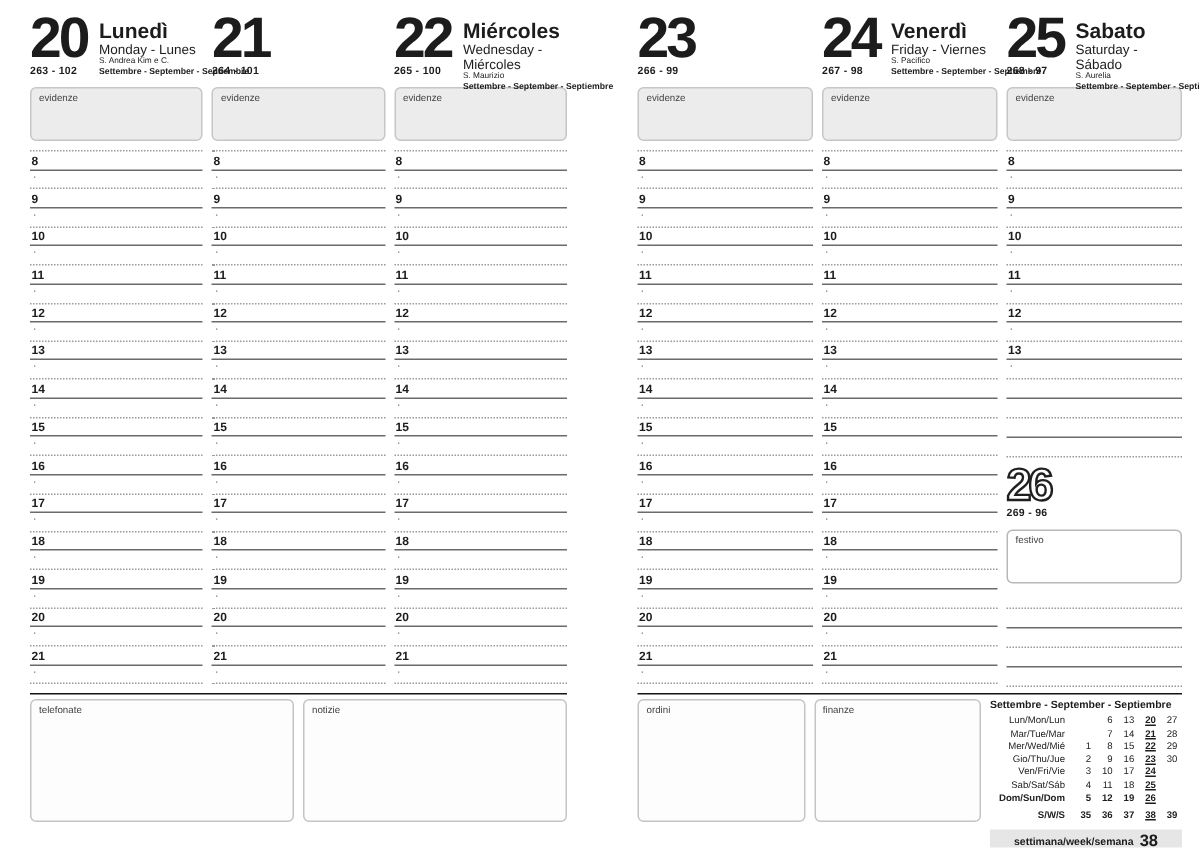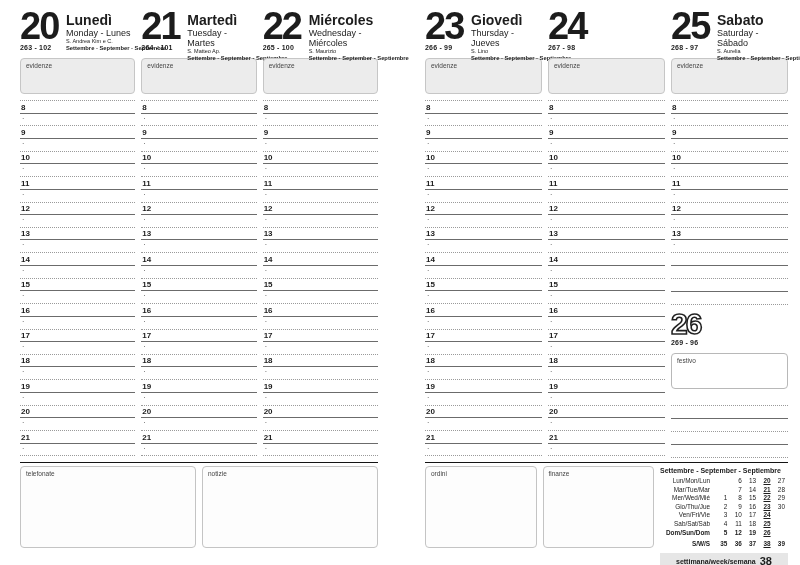--- a/index.html
+++ b/index.html
@@ -176,26 +176,20 @@
             <div class="dline"></div>
           </div>
         </div>
       </div>
       <div class="day-col">
         <div class="day-header">
           <div class="num-block">
             <div class="day-num">21</div>
             <div class="doy">264 - 101</div>
           </div>
-          <div class="names">
-            <div class="name-it">Martedì</div>
-            <div class="name-enes">Tuesday - Martes</div>
-            <div class="saint">S. Matteo Ap.</div>
-            <div class="months">Settembre - September - Septiembre</div>
-          </div>
         </div>
         <div class="evidenze-box">
           <span class="box-label">evidenze</span>
         </div>
         <div class="hours">
           <div class="top-dotted"></div>
           <div class="slot">
             <span class="hnum">8</span>
             <div class="hline"></div>
             <span class="htick">·</span>
@@ -400,26 +394,20 @@
 </div>
 
 <div class="page right">
   <div class="day-cols" id="right-cols">
       <div class="day-col">
         <div class="day-header">
           <div class="num-block">
             <div class="day-num">23</div>
             <div class="doy">266 - 99</div>
           </div>
-          <div class="names">
-            <div class="name-it">Giovedì</div>
-            <div class="name-enes">Thursday - Jueves</div>
-            <div class="saint">S. Lino</div>
-            <div class="months">Settembre - September - Septiembre</div>
-          </div>
         </div>
         <div class="evidenze-box">
           <span class="box-label">evidenze</span>
         </div>
         <div class="hours">
           <div class="top-dotted"></div>
           <div class="slot">
             <span class="hnum">8</span>
             <div class="hline"></div>
             <span class="htick">·</span>
@@ -503,20 +491,26 @@
             <span class="htick">·</span>
             <div class="dline"></div>
           </div>
         </div>
       </div>
       <div class="day-col">
         <div class="day-header">
           <div class="num-block">
             <div class="day-num">24</div>
             <div class="doy">267 - 98</div>
+          </div>
+          <div class="names">
+            <div class="name-it">Venerdì</div>
+            <div class="name-enes">Friday - Viernes</div>
+            <div class="saint">S. Pacifico</div>
+            <div class="months">Settembre - September - Septiembre</div>
           </div>
         </div>
         <div class="evidenze-box">
           <span class="box-label">evidenze</span>
         </div>
         <div class="hours">
           <div class="top-dotted"></div>
           <div class="slot">
             <span class="hnum">8</span>
             <div class="hline"></div>

